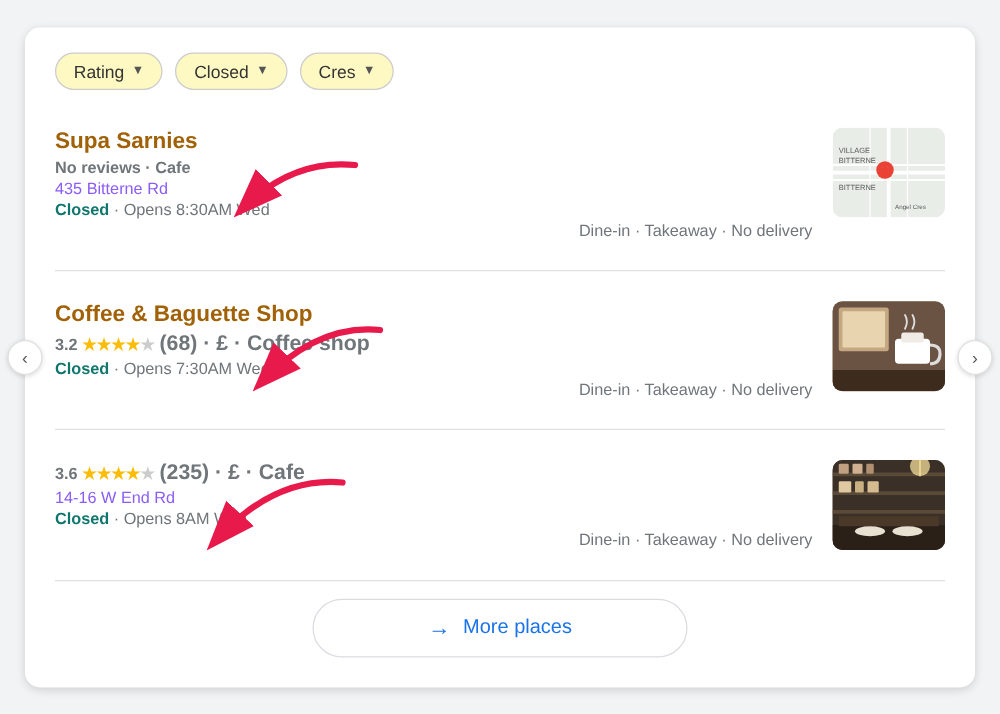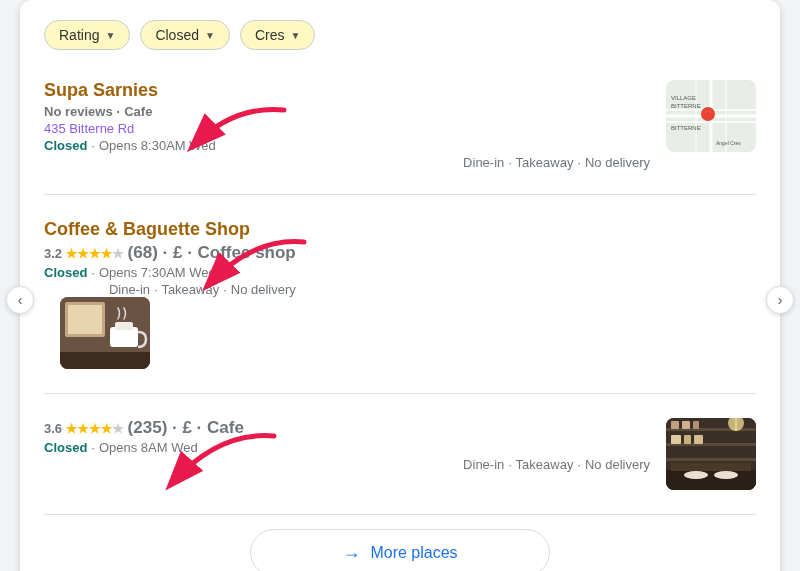--- a/index.html
+++ b/index.html
@@ -240,21 +240,21 @@
         <marker id="arr1" markerWidth="8" markerHeight="8" refX="6" refY="3" orient="auto">
           <path d="M0,0 L0,6 L8,3 z" fill="#e8194b"></path>
         </marker>
       </defs>
       <path d="M110,10 Q60,5 20,45" stroke="#e8194b" stroke-width="5" fill="none" marker-end="url(#arr1)" stroke-linecap="round"></path>
     </svg>
   </div>
 
   <hr class="divider">
 
-  <div class="place-row" style="position:relative;flex-direction:column;">
+  <div class="place-row" style="position:relative;">
     <div class="place-info">
       <div class="place-name">Coffee &amp; Baguette Shop</div>
       <div class="place-sub">
         <span>3.2</span>
         <span class="stars"> ★★★★</span><span class="stars" style="color:#ccc;">★</span>
         <span class="rating-text"> <span>(68)</span> · <span>£</span> · <span>Coffee shop</span></span>
       </div>
       <div class="place-hours">
         <span class="closed">Closed</span>
         <span class="hours-text"> · <span>Opens 7:30AM Wed</span></span>
@@ -293,20 +293,21 @@
 
   <hr class="divider">
 
   <div class="place-row" style="position:relative;">
     <div class="place-info">
       <div class="place-sub">
         <span>3.6</span>
         <span class="stars"> ★★★★</span><span class="stars" style="color:#ccc;">★</span>
         <span class="rating-text"> <span>(235)</span> · <span>£</span> · <span>Cafe</span></span>
       </div>
+      <div class="place-address">14-16 W End Rd</div>
       <div class="place-hours">
         <span class="closed">Closed</span>
         <span class="hours-text"> · <span>Opens 8AM Wed</span></span>
       </div>
       <div class="place-services">Dine-in · Takeaway · No delivery</div>
     </div>
 
     <div class="place-thumbnail tonys-thumb">
       <svg width="90" height="72" viewBox="0 0 90 72" xmlns="http://www.w3.org/2000/svg">
         <rect width="90" height="72" fill="#3a3028"></rect>

